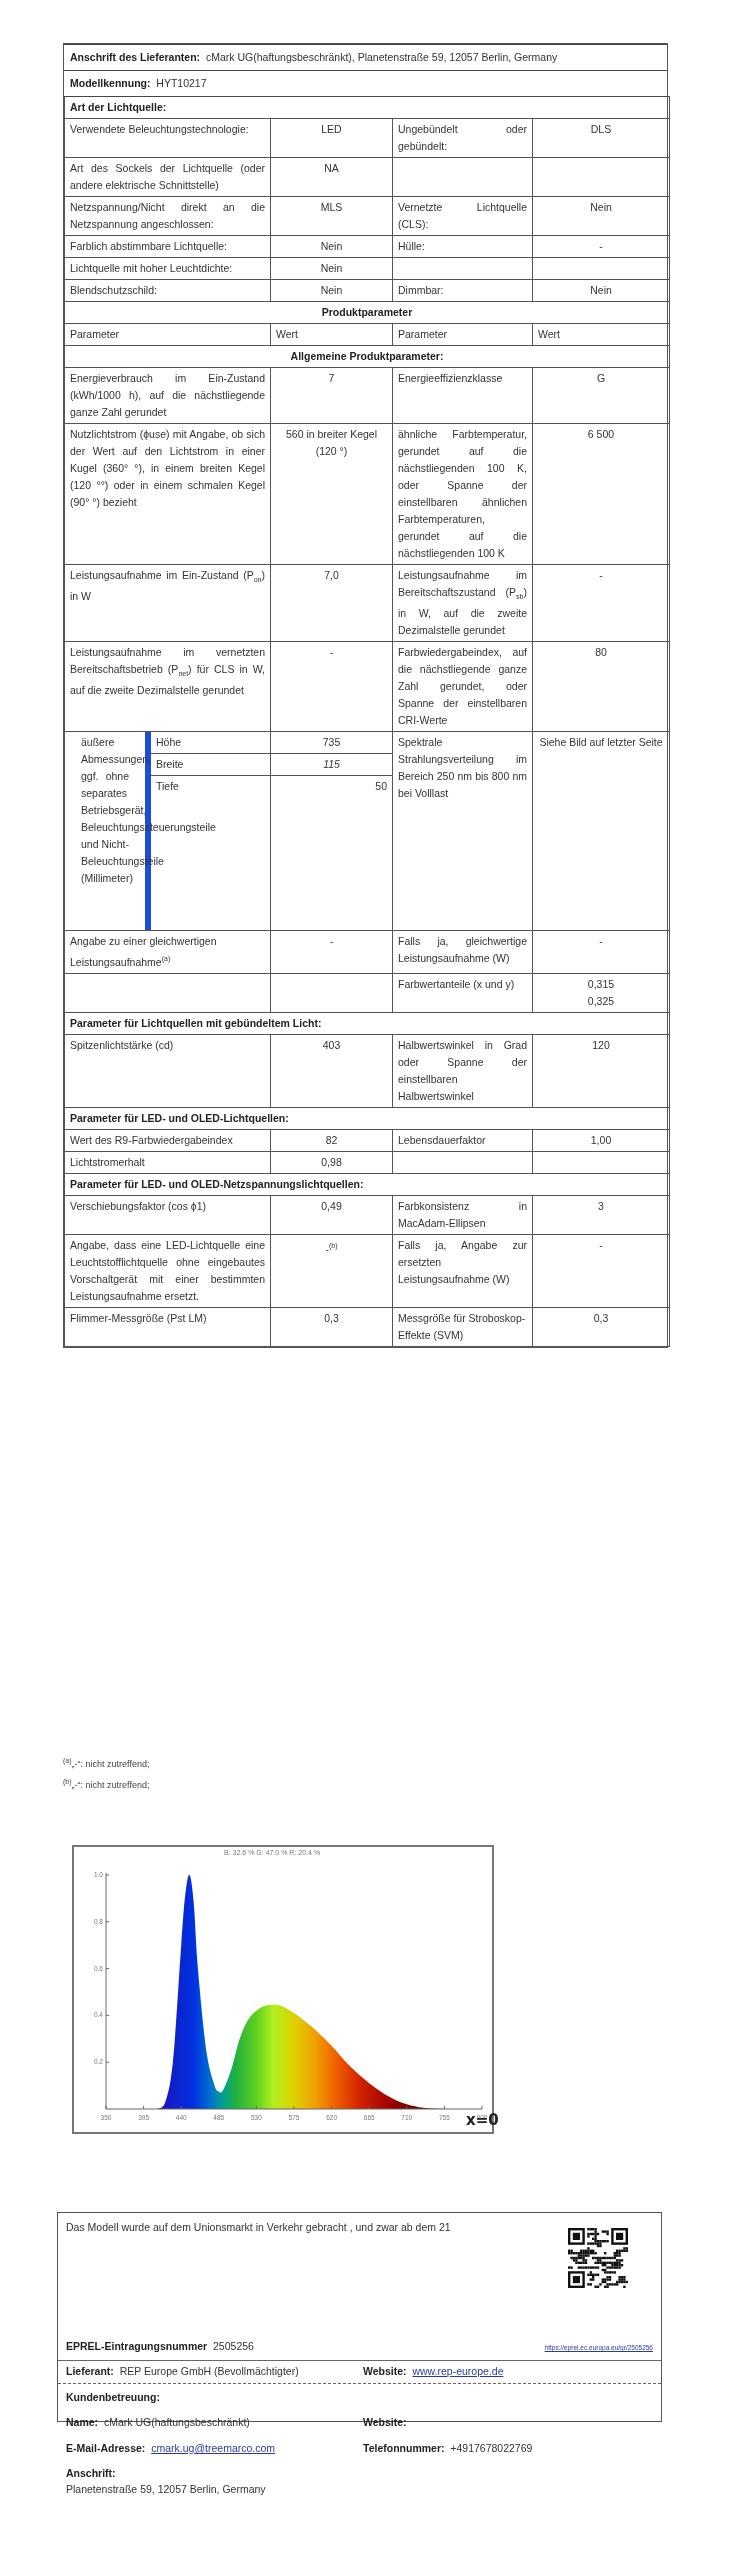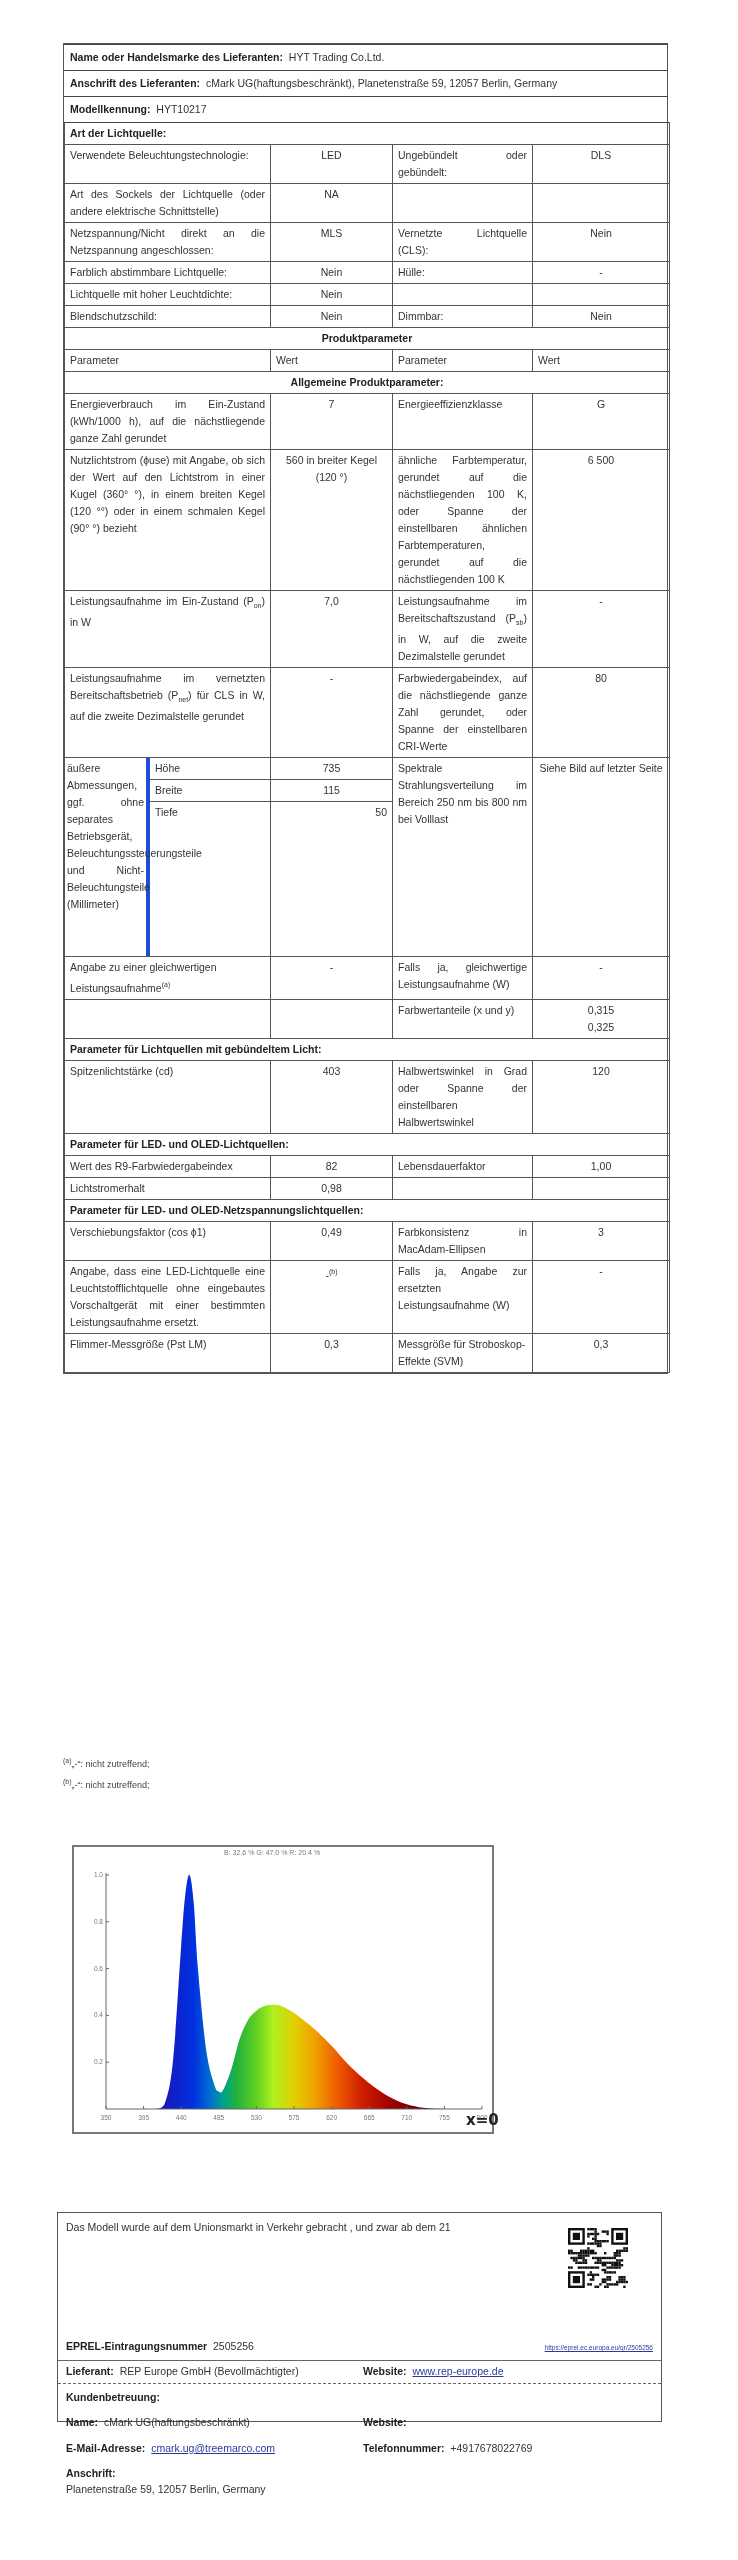--- a/index.html
+++ b/index.html
@@ -36,24 +36,20 @@
   .link { color: #2a3b9e; text-decoration: underline; }
   .bold { font-weight: bold; color: #222; }
   .dash { position: absolute; left: 0; right: 0; border-top: 1px dashed #666; }
   .solid { position: absolute; left: 0; right: 0; border-top: 1px solid #666; }
 </style>
 </head>
 <body>
 
 <div class="sheet">
   <div class="row-full">
-    <b>Name oder Handelsmarke des Lieferanten:</b>&nbsp;
-    <span>HYT Trading Co.Ltd.</span>
-  </div>
-  <div class="row-full">
     <b>Anschrift des Lieferanten:</b>&nbsp;
     <span>cMark UG(haftungsbeschränkt), Planetenstraße 59, 12057 Berlin, Germany</span>
   </div>
   <div class="row-full">
     <b>Modellkennung:</b>&nbsp;
     <span>HYT10217</span>
   </div>
 
   <table class="grid">
     <colgroup>
@@ -143,35 +139,35 @@
 
     <tr>
       <td style="padding:0;">
         <table class="inner" style="table-layout:fixed;">
           <colgroup>
                 <col style="width:83px">
                 <col>
               </colgroup>
           <tbody>
                 <tr>
-            <td rowspan="3" class="j" style="border:none;border-right:4px solid #1d4ed8;padding:2px 2px;line-height:17px;hyphens:auto;">äußere Abmessungen, ggf. ohne separates Betriebsgerät, Beleuchtungssteuerungsteile und Nicht-Beleuchtungsteile (Millimeter)</td>
+            <td rowspan="3" class="j" style="border:none;border-right:6px solid #1d4ed8;padding:2px 16px;line-height:17px;hyphens:auto;">äußere Abmessungen, ggf. ohne separates Betriebsgerät, Beleuchtungssteuerungsteile und Nicht-Beleuchtungsteile (Millimeter)</td>
             <td style="border:none;border-bottom:1px solid #555;padding:2px 5px;height:17px;">Höhe</td>
           </tr>
           <tr>
                   <td style="border:none;border-bottom:1px solid #555;padding:2px 5px;height:17px;">Breite</td>
                 </tr>
           <tr>
                   <td style="border:none;padding:2px 5px;vertical-align:top;height:150px;">Tiefe</td>
                 </tr>
         </tbody>
             </table>
       </td>
       <td style="padding:0;">
         <div style="border-bottom:1px solid #555;padding:2px 5px;text-align:center;line-height:17px;">735</div>
-        <div style="border-bottom:1px solid #555;padding:2px 5px;text-align:center;line-height:17px;">115</div>
+        <div style="border-bottom:1px solid #555;padding:2px 5px;text-align:center;line-height:17px;font-style:italic;">115</div>
         <div style="padding:2px 5px;text-align:right;line-height:17px;">50</div>
       </td>
       <td class="j">Spektrale Strahlungsverteilung im Bereich 250 nm bis 800 nm bei Volllast</td>
       <td class="c">Siehe Bild auf letzter Seite</td>
     </tr>
 
     <tr>
       <td><span>Angabe zu einer gleichwertigen Leistungsaufnahme</span><sup>(a)</sup></td>
       <td class="c">-</td>
       <td class="j">Falls ja, gleichwertige Leistungsaufnahme (W)</td>

